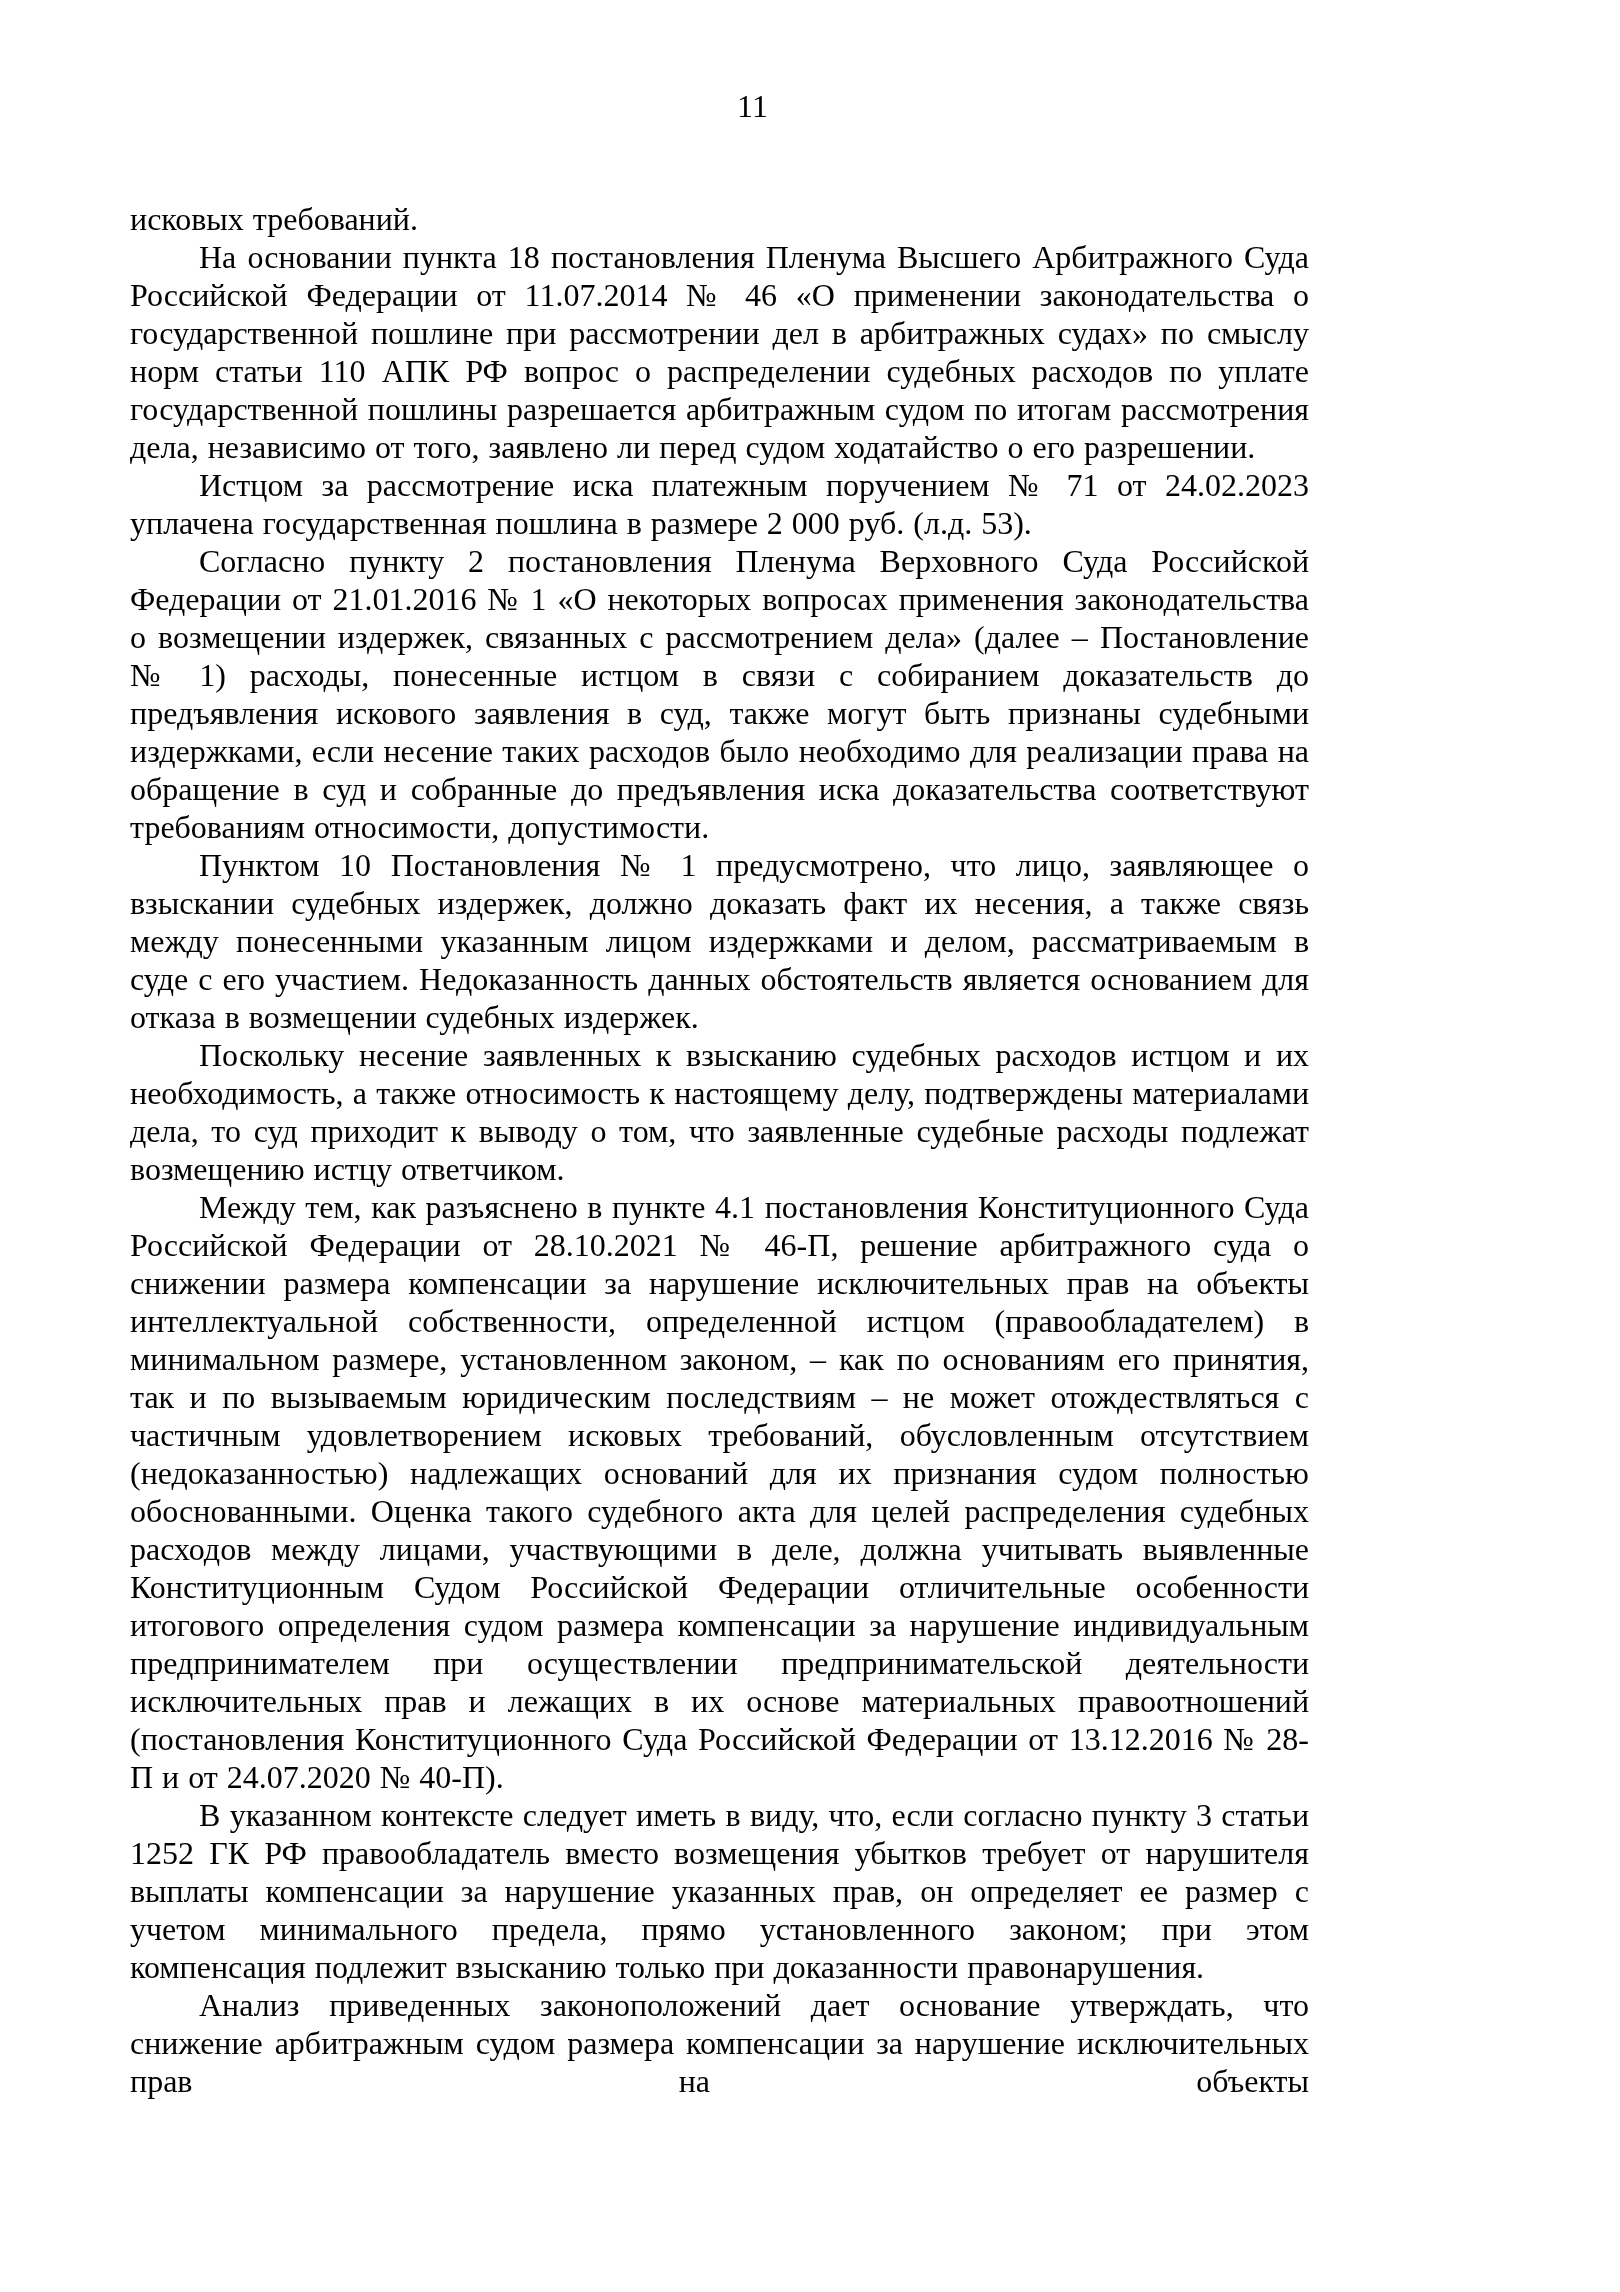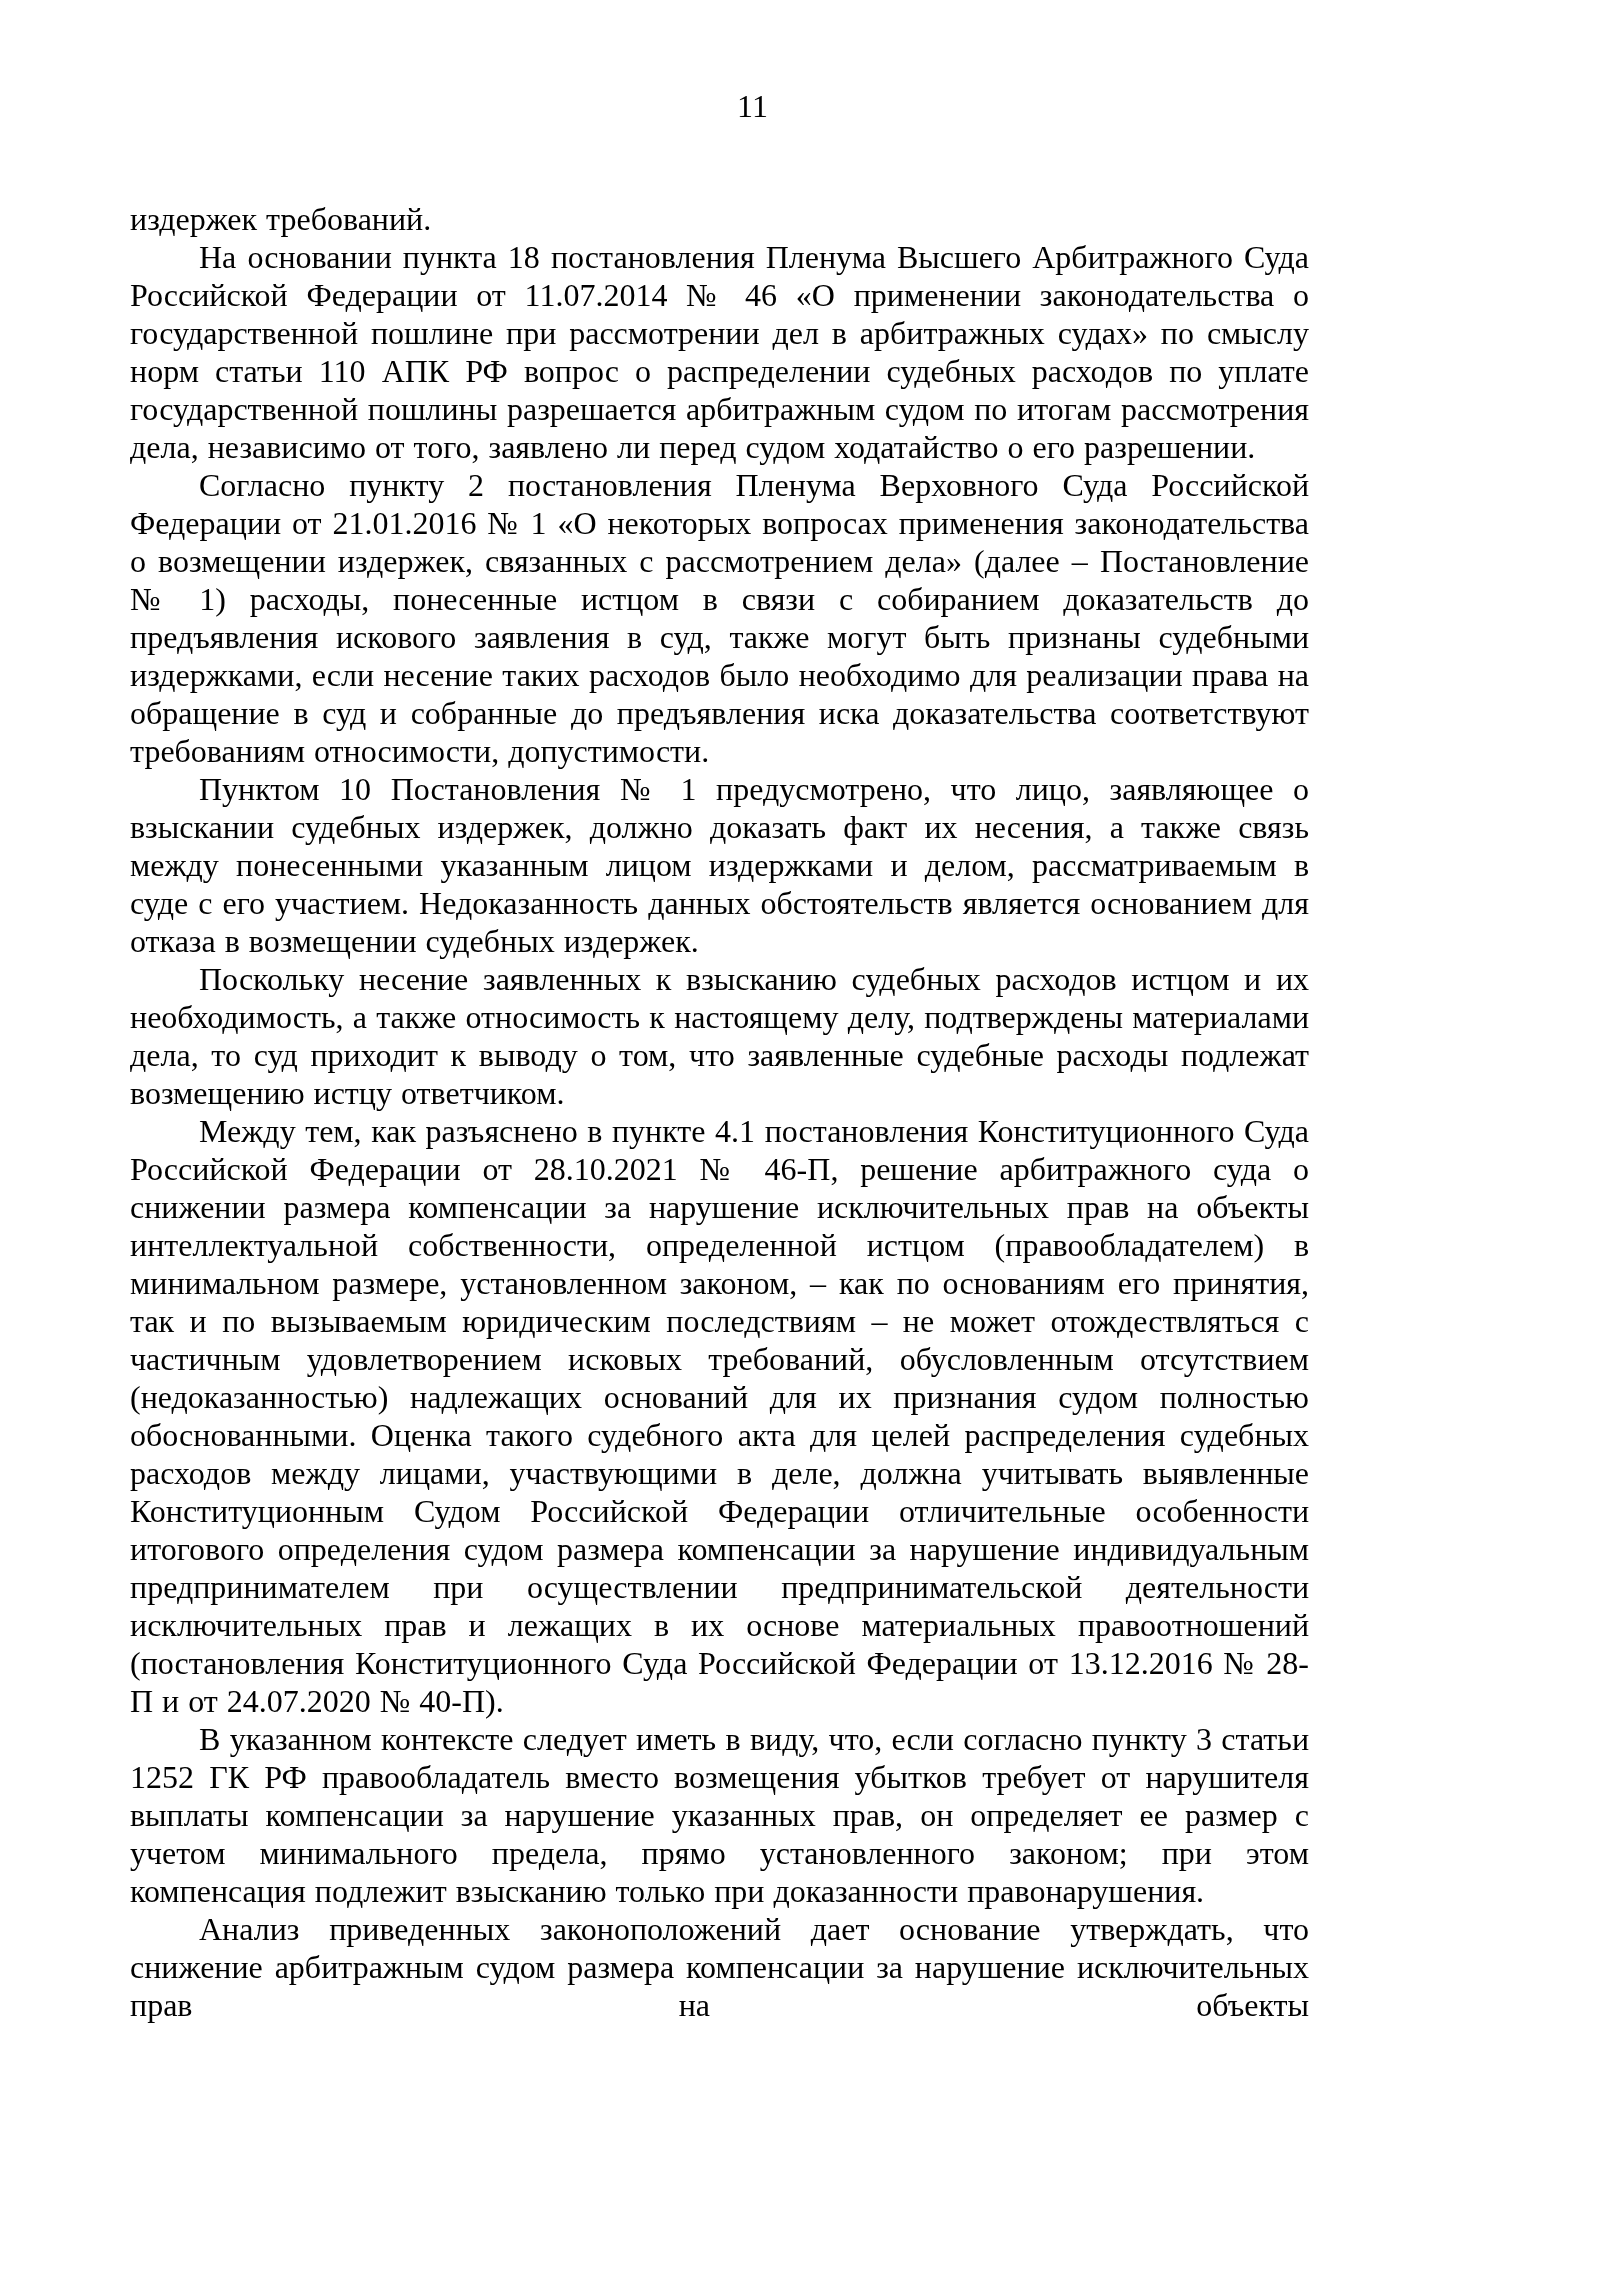--- a/index.html
+++ b/index.html
@@ -46,22 +46,23 @@
     text-align-last: justify;
   }
 </style>
 </head>
 <body>
 
 <div class="page">
   <div class="page-number">11</div>
 
   <div class="content">
-    <p class="para no-indent">издержек требований.</p>
+    <p class="para no-indent">исковых требований.</p>
     <p class="para">На основании пункта 18 постановления Пленума Высшего Арбитражного Суда Российской Федерации от 11.07.2014 №&nbsp;46 «О применении законодательства о государственной пошлине при рассмотрении дел в арбитражных судах» по смыслу норм статьи 110 АПК РФ вопрос о распределении судебных расходов по уплате государственной пошлины разрешается арбитражным судом по итогам рассмотрения дела, независимо от того, заявлено ли перед судом ходатайство о его разрешении.</p>
+    <p class="para">Истцом за рассмотрение иска платежным поручением №&nbsp;71 от 24.02.2023 уплачена государственная пошлина в размере 2&nbsp;000 руб. (л.д. 53).</p>
     <p class="para">Согласно пункту 2 постановления Пленума Верховного Суда Российской Федерации от 21.01.2016 №&nbsp;1 «О некоторых вопросах применения законодательства о возмещении издержек, связанных с рассмотрением дела» (далее – Постановление №&nbsp;1) расходы, понесенные истцом в связи с собиранием доказательств до предъявления искового заявления в суд, также могут быть признаны судебными издержками, если несение таких расходов было необходимо для реализации права на обращение в суд и собранные до предъявления иска доказательства соответствуют требованиям относимости, допустимости.</p>
     <p class="para">Пунктом 10 Постановления №&nbsp;1 предусмотрено, что лицо, заявляющее о взыскании судебных издержек, должно доказать факт их несения, а также связь между понесенными указанным лицом издержками и делом, рассматриваемым в суде с его участием. Недоказанность данных обстоятельств является основанием для отказа в возмещении судебных издержек.</p>
     <p class="para">Поскольку несение заявленных к взысканию судебных расходов истцом и их необходимость, а также относимость к настоящему делу, подтверждены материалами дела, то суд приходит к выводу о том, что заявленные судебные расходы подлежат возмещению истцу ответчиком.</p>
     <p class="para">Между тем, как разъяснено в пункте 4.1 постановления Конституционного Суда Российской Федерации от 28.10.2021 №&nbsp;46-П, решение арбитражного суда о снижении размера компенсации за нарушение исключительных прав на объекты интеллектуальной собственности, определенной истцом (правообладателем) в минимальном размере, установленном законом, – как по основаниям его принятия, так и по вызываемым юридическим последствиям – не может отождествляться с частичным удовлетворением исковых требований, обусловленным отсутствием (недоказанностью) надлежащих оснований для их признания судом полностью обоснованными. Оценка такого судебного акта для целей распределения судебных расходов между лицами, участвующими в деле, должна учитывать выявленные Конституционным Судом Российской Федерации отличительные особенности итогового определения судом размера компенсации за нарушение индивидуальным предпринимателем при осуществлении предпринимательской деятельности исключительных прав и лежащих в их основе материальных правоотношений (постановления Конституционного Суда Российской Федерации от 13.12.2016 №&nbsp;28-П и от 24.07.2020 №&nbsp;40-П).</p>
     <p class="para">В указанном контексте следует иметь в виду, что, если согласно пункту 3 статьи 1252 ГК РФ правообладатель вместо возмещения убытков требует от нарушителя выплаты компенсации за нарушение указанных прав, он определяет ее размер с учетом минимального предела, прямо установленного законом; при этом компенсация подлежит взысканию только при доказанности правонарушения.</p>
     <p class="para justify-last">Анализ приведенных законоположений дает основание утверждать, что снижение арбитражным судом размера компенсации за нарушение исключительных прав на объекты</p>
   </div>
 </div>
 
 

